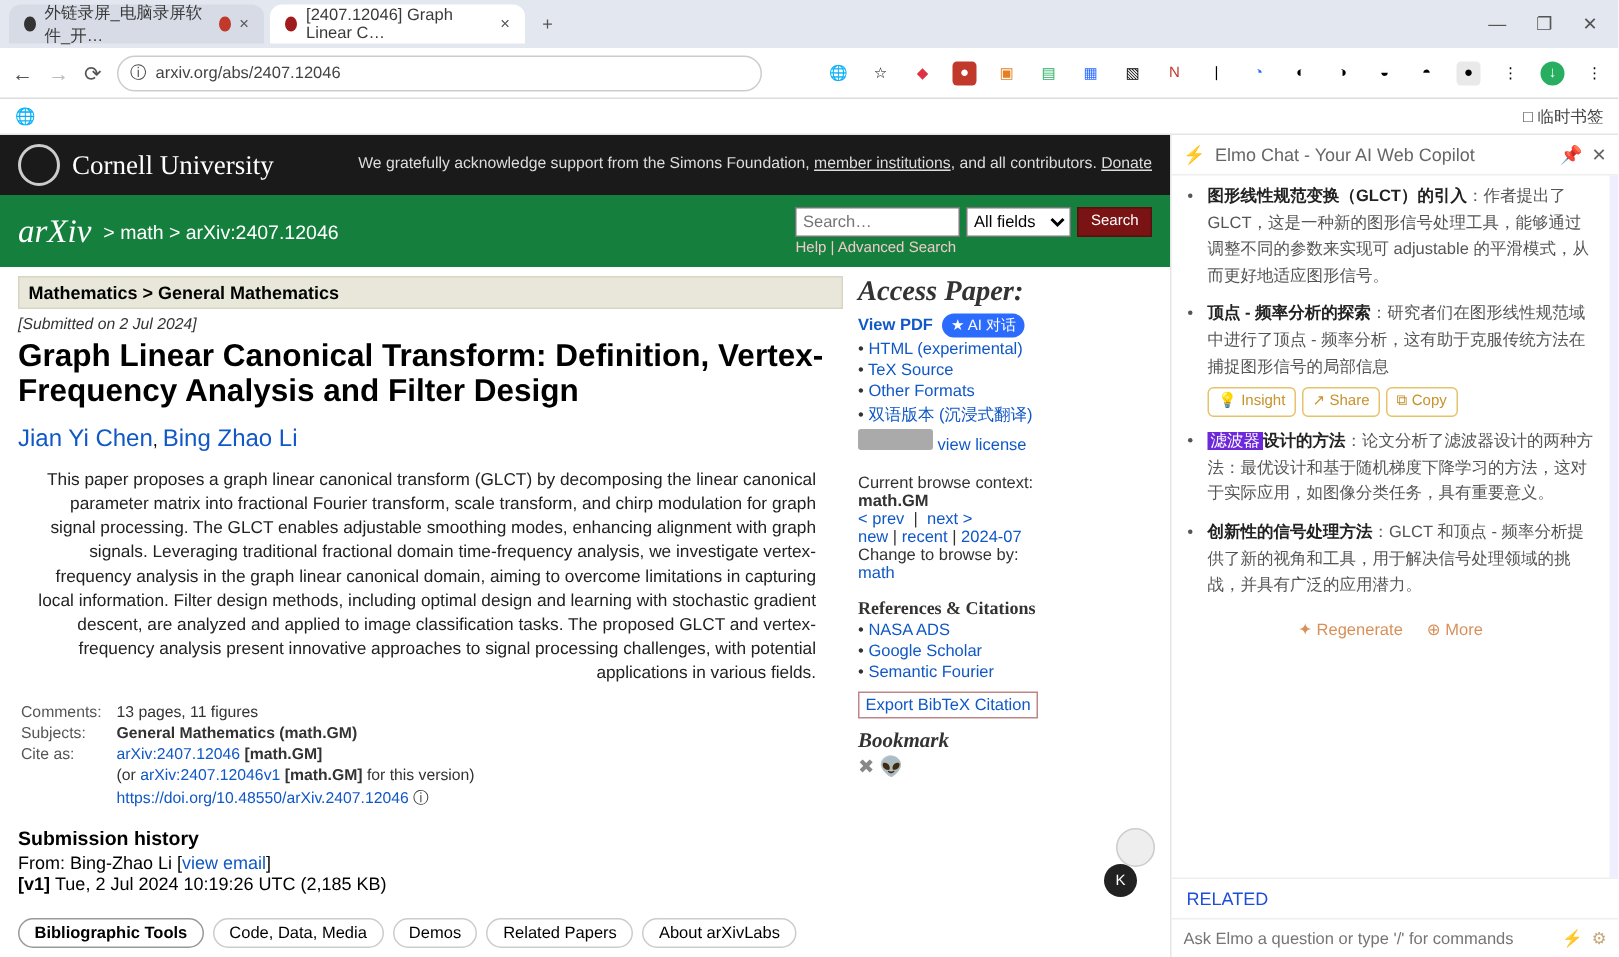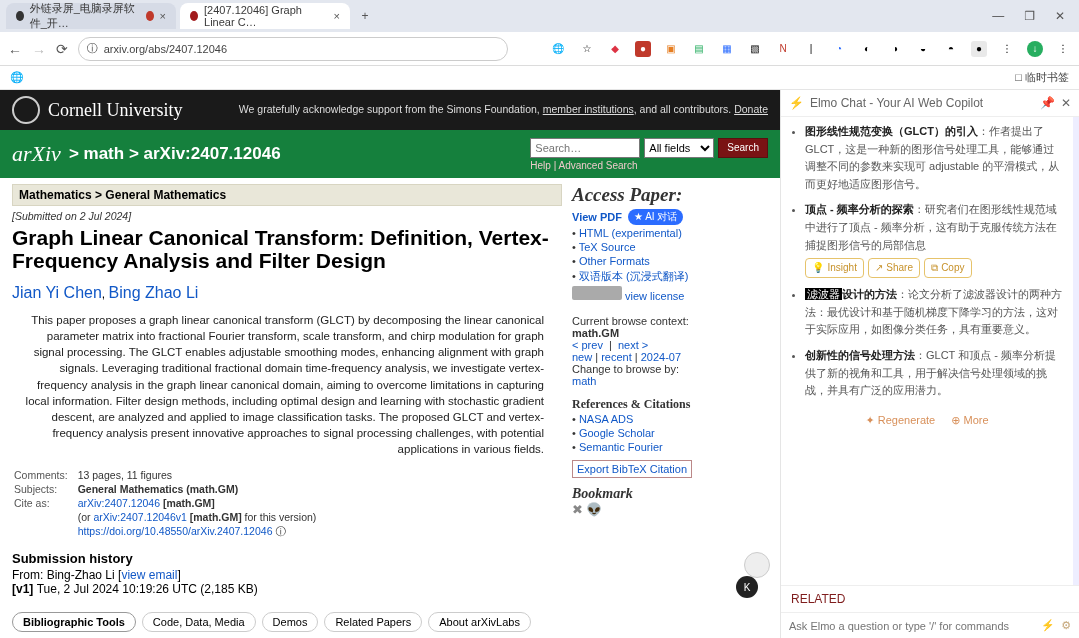--- a/index.html
+++ b/index.html
@@ -29,21 +29,21 @@
   .rightpane{width:299px;border-left:1px solid #e5e5e5;display:flex;flex-direction:column;}
   
   .cornell{background:#1a1a1a;height:40px;color:#ddd;display:flex;align-items:center;padding:0 12px;font-size:10.5px;}
   .cornell-left{display:flex;align-items:center;gap:8px;font-family:Georgia,serif;font-size:18px;color:#fff;}
   .cornell-seal{width:28px;height:28px;border:2px solid #ccc;border-radius:50%;}
   .cornell-right{margin-left:auto;text-align:right;line-height:1.3;}
   .cornell-right a{text-decoration:underline;}
   
   .arxiv{background:#15803d;height:48px;color:#fff;display:flex;align-items:center;padding:0 12px;font-size:13px;}
   .arxiv .logo{font-family:Georgia,serif;font-size:22px;font-style:italic;margin-right:8px;}
-  .arxiv .crumb{font-size:17px;font-weight:bold;}
+  .arxiv .crumb{font-size:13px;}
   .arxiv .srch{margin-left:auto;display:flex;flex-direction:column;gap:2px;}
   .srchrow{display:flex;gap:4px;}
   .srchin{width:110px;height:20px;padding:0 4px;font-size:11px;border:1px solid #777;background:#fff;color:#888;}
   .srchsel{width:70px;height:20px;font-size:11px;border:1px solid #777;background:#fff;}
   .srchbtn{height:20px;padding:0 8px;background:#7a1314;color:#fff;border:1px solid #5a0f10;font-size:10px;}
   .srchlinks{color:#eecaca;font-size:10px;text-align:left;}
   
   .content{display:flex;padding:6px 12px 12px 12px;}
   .maincol{width:560px;padding-right:10px;}
   .sidecol{width:180px;font-size:11px;color:#333;}
@@ -78,25 +78,25 @@
   .avatar{position:absolute;right:10px;bottom:60px;width:26px;height:26px;border-radius:50%;background:#eee;border:1px solid #ccc;}
   .kbadge{position:absolute;right:22px;bottom:40px;width:22px;height:22px;border-radius:50%;background:#222;color:#fff;display:flex;align-items:center;justify-content:center;font-size:10px;}
   
   .elmo-head{display:flex;align-items:center;gap:6px;padding:6px 8px;border-bottom:1px solid #eee;font-size:12px;color:#666;}
   .elmo-head .bolt{color:#f2a100;}
   .elmo-head .pin{margin-left:auto;}
   .elmo-body{overflow:auto;padding:6px 10px;font-size:11px;color:#555;line-height:1.6;flex:1;border-right:6px solid #eef;}
   .elmo-body ul{list-style:disc;padding-left:14px;}
   .elmo-body li{margin-bottom:8px;}
   .elmo-body strong{color:#222;}
-  .hl{background:#000000;color:#fff;padding:0 2px;}
+  .hl{background:#6d28d9;color:#fff;padding:0 2px;}
   .chiprow{display:flex;gap:4px;margin:4px 0 8px;}
   .chip{border:1px solid #e6c36b;color:#c7922b;border-radius:4px;padding:1px 6px;font-size:10px;display:flex;align-items:center;gap:3px;}
   .regen{display:flex;gap:16px;justify-content:center;padding:4px 0;color:#d8905a;font-size:11px;}
-  .related{padding:6px 10px;color:#7f1d1d;font-size:12px;border-top:1px solid #eee;}
+  .related{padding:6px 10px;color:#1d4ed8;font-size:12px;border-top:1px solid #eee;}
   .askbox{border-top:1px solid #eee;padding:6px 8px;display:flex;align-items:center;gap:6px;color:#c6a77a;font-size:11px;}
   .askbox input{flex:1;border:none;outline:none;font-size:11px;color:#c6a77a;}
 </style>
 </head>
 <body>
 
 <div class="tabstrip">
   <div class="ptab">
     <span class="dot"></span>
     <span>外链录屏_电脑录屏软件_开…</span>

